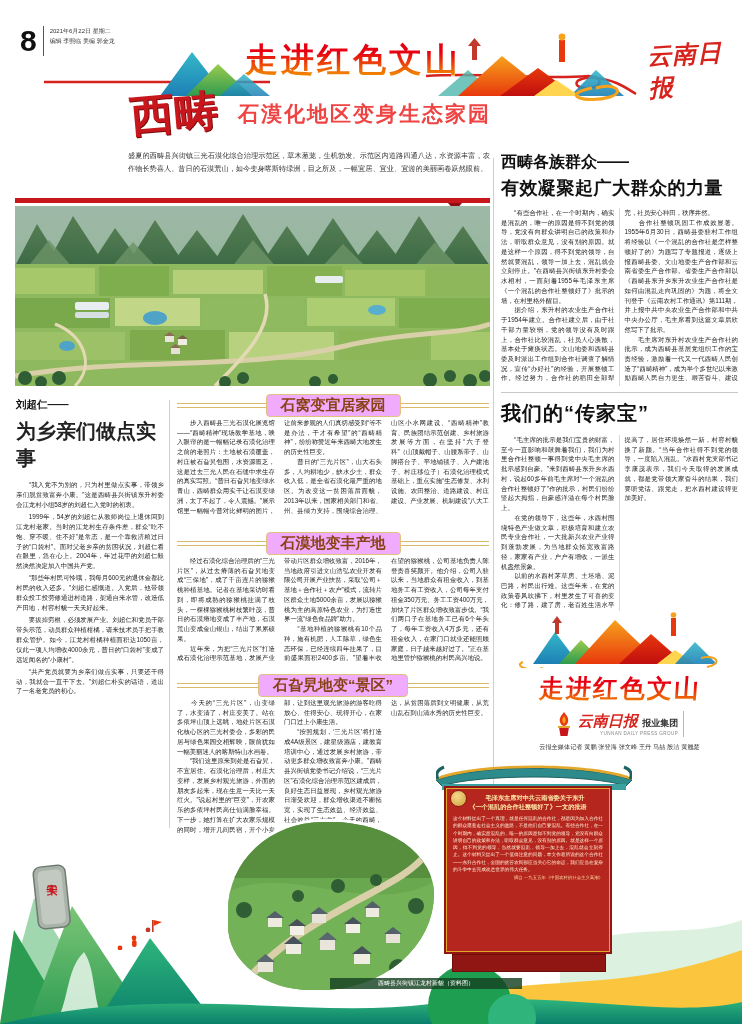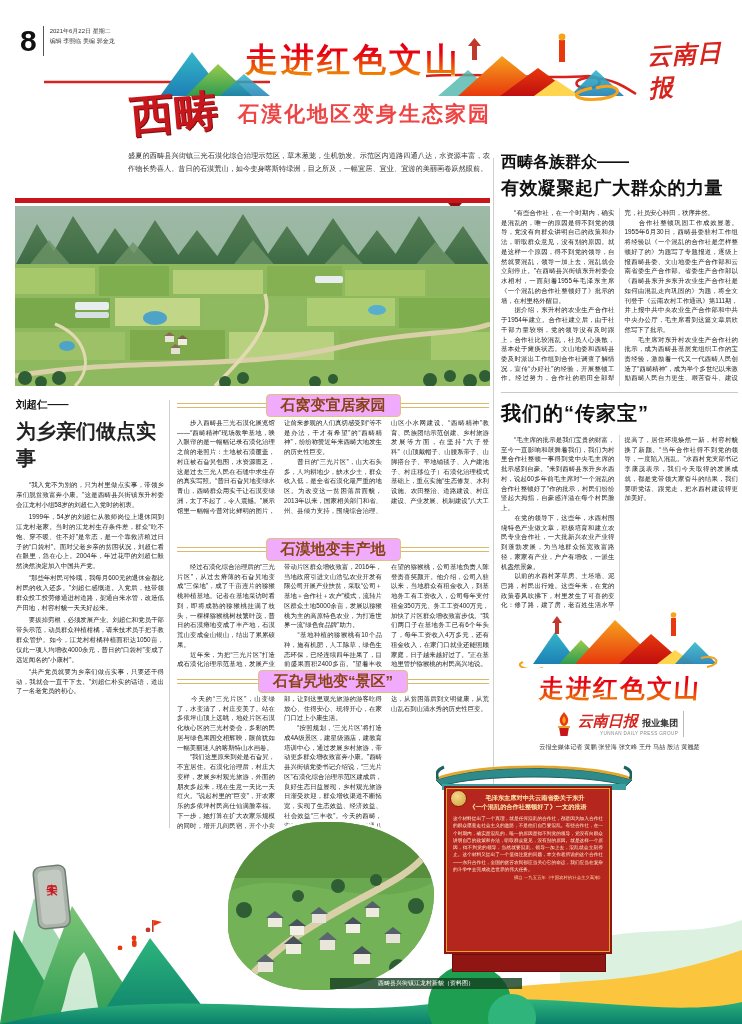--- a/index.html
+++ b/index.html
@@ -236,31 +236,31 @@
   <div class="abs" style="left:177px;top:398px;width:312px;">
     <div>
       <div class="sec-head">
         <div class="line"></div>
         <div class="ttl">石窝变宜居家园</div>
         <div class="line"></div>
       </div>
       <div class="body-txt cols3" style="height:100px;overflow:hidden;">　　步入西畴县三光石漠化展览馆——“西畴精神”现场教学基地，映入眼帘的是一幅幅记录石漠化治理之前的老照片：土地被石漠覆盖，村庄被石旮旯包围，水资源匮乏，这是过去三光人民在石缝中求生存的真实写照。“昔日石旮旯地变绿水青山，西畴群众用实干让石漠变绿洲，太了不起了，令人震撼。”展示馆里一幅幅今昔对比鲜明的图片，让前来参观的人们真切感受到“等不是办法，干才有希望”的“西畴精神”，纷纷称赞近年来西畴大地发生的历史性巨变。
 　　昔日的“三光片区”，山大石头多，人均耕地少，缺水少土，群众收入低，是全省石漠化最严重的地区。为改变这一贫困落后面貌，2013年以来，国家相关部门和省、州、县倾力支持，围绕综合治理、山区小水网建设、“西畴精神”教育、民族团结示范创建、乡村旅游发展等方面，在坚持“六子登科”（山顶戴帽子、山腰系带子、山脚搭台子、平地铺毯子、入户建池子、村庄移位子）石漠化治理模式基础上，重点实施“生态修复、水利设施、农田整治、道路建设、村庄建设、产业发展、机制建设”八大工程，全力开展石漠化治理，让石窝窝变成了宜居的美丽家园。</div>
     </div>
-    <div style="margin-top:24px;">
+    <div style="margin-top:18px;">
       <div class="sec-head">
         <div class="line"></div>
         <div class="ttl">石漠地变丰产地</div>
         <div class="line"></div>
       </div>
       <div class="body-txt cols3" style="height:108px;overflow:hidden;">　　经过石漠化综合治理后的“三光片区”，从过去瘠薄的石旮旯地变成“三保地”，成了千亩连片的猕猴桃种植基地。记者在基地采访时看到，即将成熟的猕猴桃挂满了枝头，一棵棵猕猴桃树枝繁叶茂，昔日的石漠瘠地变成了丰产地，石漠荒山变成金山银山，结出了累累硕果。
 　　近年来，为把“三光片区”打造成石漠化治理示范基地，发展产业带动片区群众增收致富，2016年，当地政府引进文山浩弘农业开发有限公司开展产业扶贫，采取“公司＋基地＋合作社＋农户”模式，流转片区群众土地5000余亩，发展以猕猴桃为主的高原特色农业，为打造世界一流“绿色食品牌”助力。
 　　“基地种植的猕猴桃有10个品种，施有机肥，人工除草，绿色生态环保，已经连续四年挂果了，目前盛果面积2400多亩。”望着丰收在望的猕猴桃，公司基地负责人陈登贵喜笑颜开。他介绍，公司入驻以来，当地群众有租金收入，到基地务工有工资收入，公司每年支付租金350万元、务工工资400万元，加快了片区群众增收致富步伐。“我们两口子在基地务工已有6个年头了，每年工资收入4万多元，还有租金收入，在家门口就业还能照顾家庭，日子越来越好过了。”正在基地里管护猕猴桃的村民高兴地说。</div>
     </div>
-    <div style="margin-top:4px;">
+    <div style="margin-top:14px;">
       <div class="sec-head">
         <div class="line"></div>
         <div class="ttl">石旮旯地变“景区”</div>
         <div class="line"></div>
       </div>
       <div class="body-txt cols3" style="height:142px;overflow:hidden;">　　今天的“三光片区”，山变绿了，水变清了，村庄变美了。站在多依坪山顶上远眺，地处片区石漠化核心区的三光村委会，多彩的民居与绿色果园交相辉映，眼前犹如一幅美丽迷人的喀斯特山水画卷。
 　　“我们这里原来到处是石旮旯，不宜居住。石漠化治理后，村庄大变样，发展乡村观光旅游，外面的朋友多起来，现在生意一天比一天红火。”说起村里的“巨变”，开农家乐的多依坪村民高仕仙满脸幸福。下一步，她打算在扩大农家乐规模的同时，增开几间民宿，开个小卖部，让到这里观光旅游的游客吃得放心、住得安心、玩得开心，在家门口过上小康生活。
 　　“按照规划，‘三光片区’将打造成4A级景区，建星级酒店，建教育培训中心，通过发展乡村旅游，带动更多群众增收致富奔小康。”西畴县兴街镇党委书记介绍说，“三光片区”石漠化综合治理示范区建成后，良好生态日益显现，乡村观光旅游日渐受欢迎，群众增收渠道不断拓宽，实现了生态效益、经济效益、社会效益“三丰收”。今天的西畴，实现了从人背马驮到道路四通八达，从贫困落后到文明健康，从荒山乱石到山清水秀的历史性巨变。</div>
     </div>
   </div>

